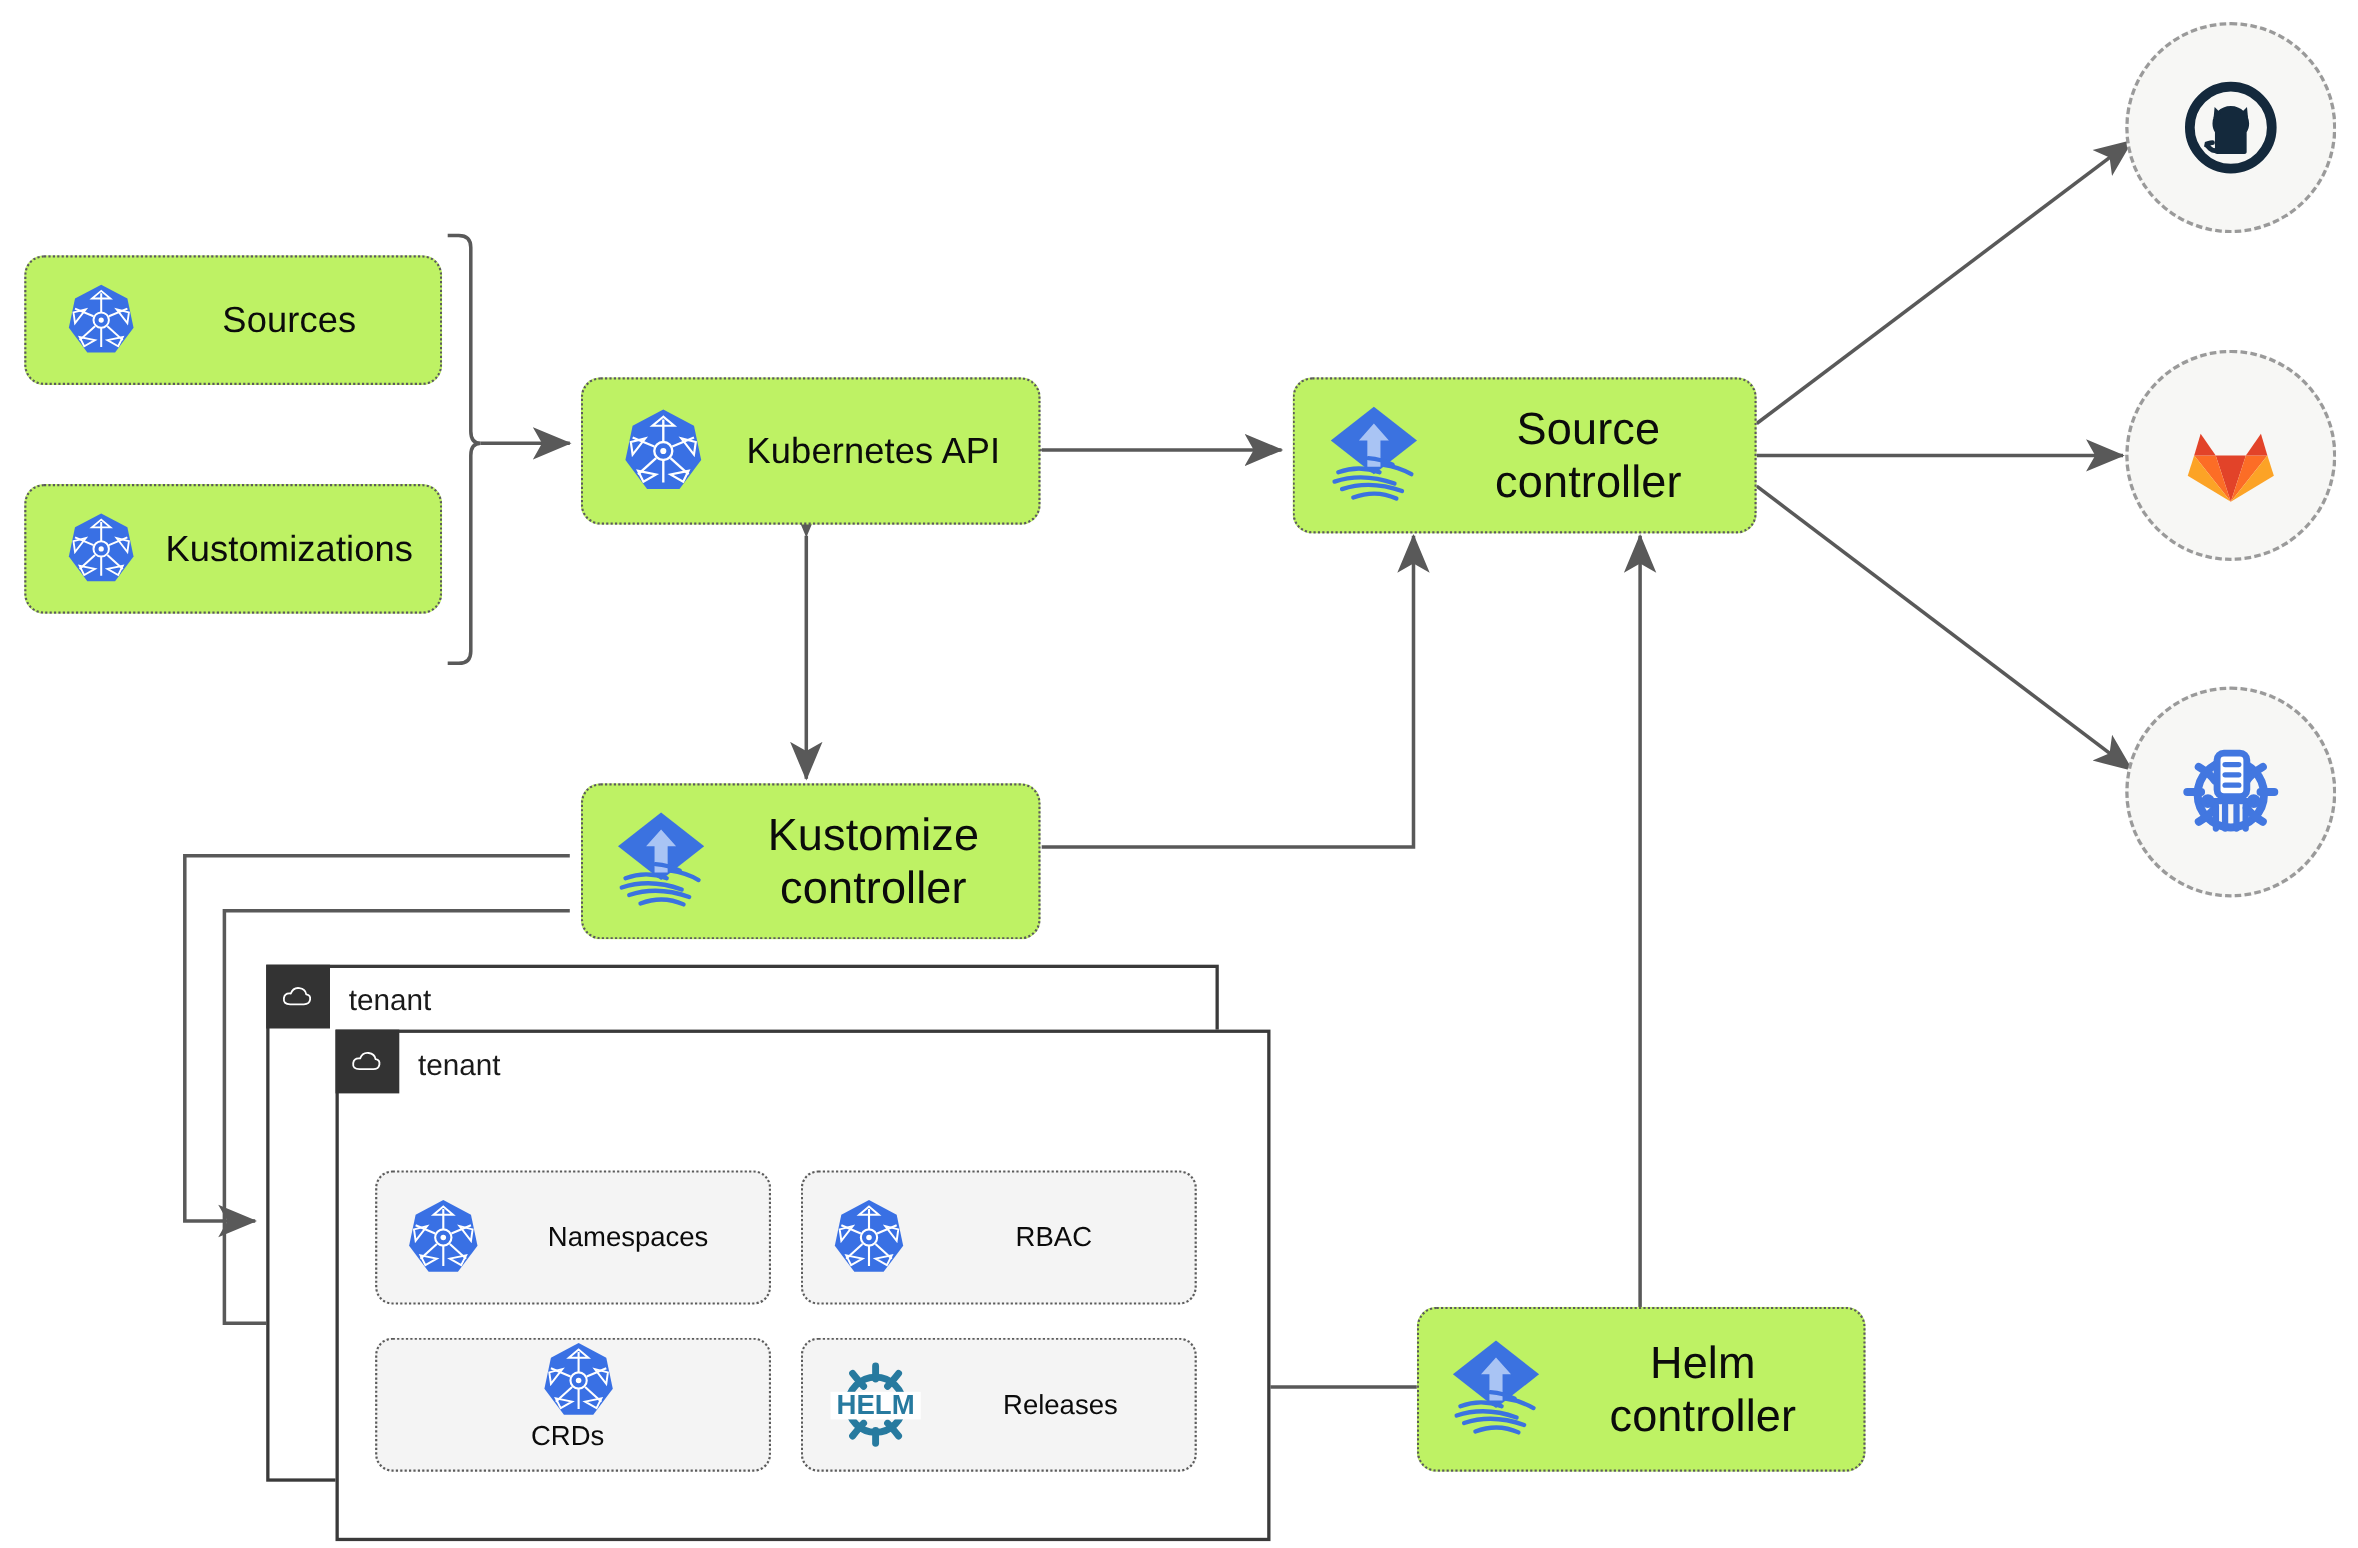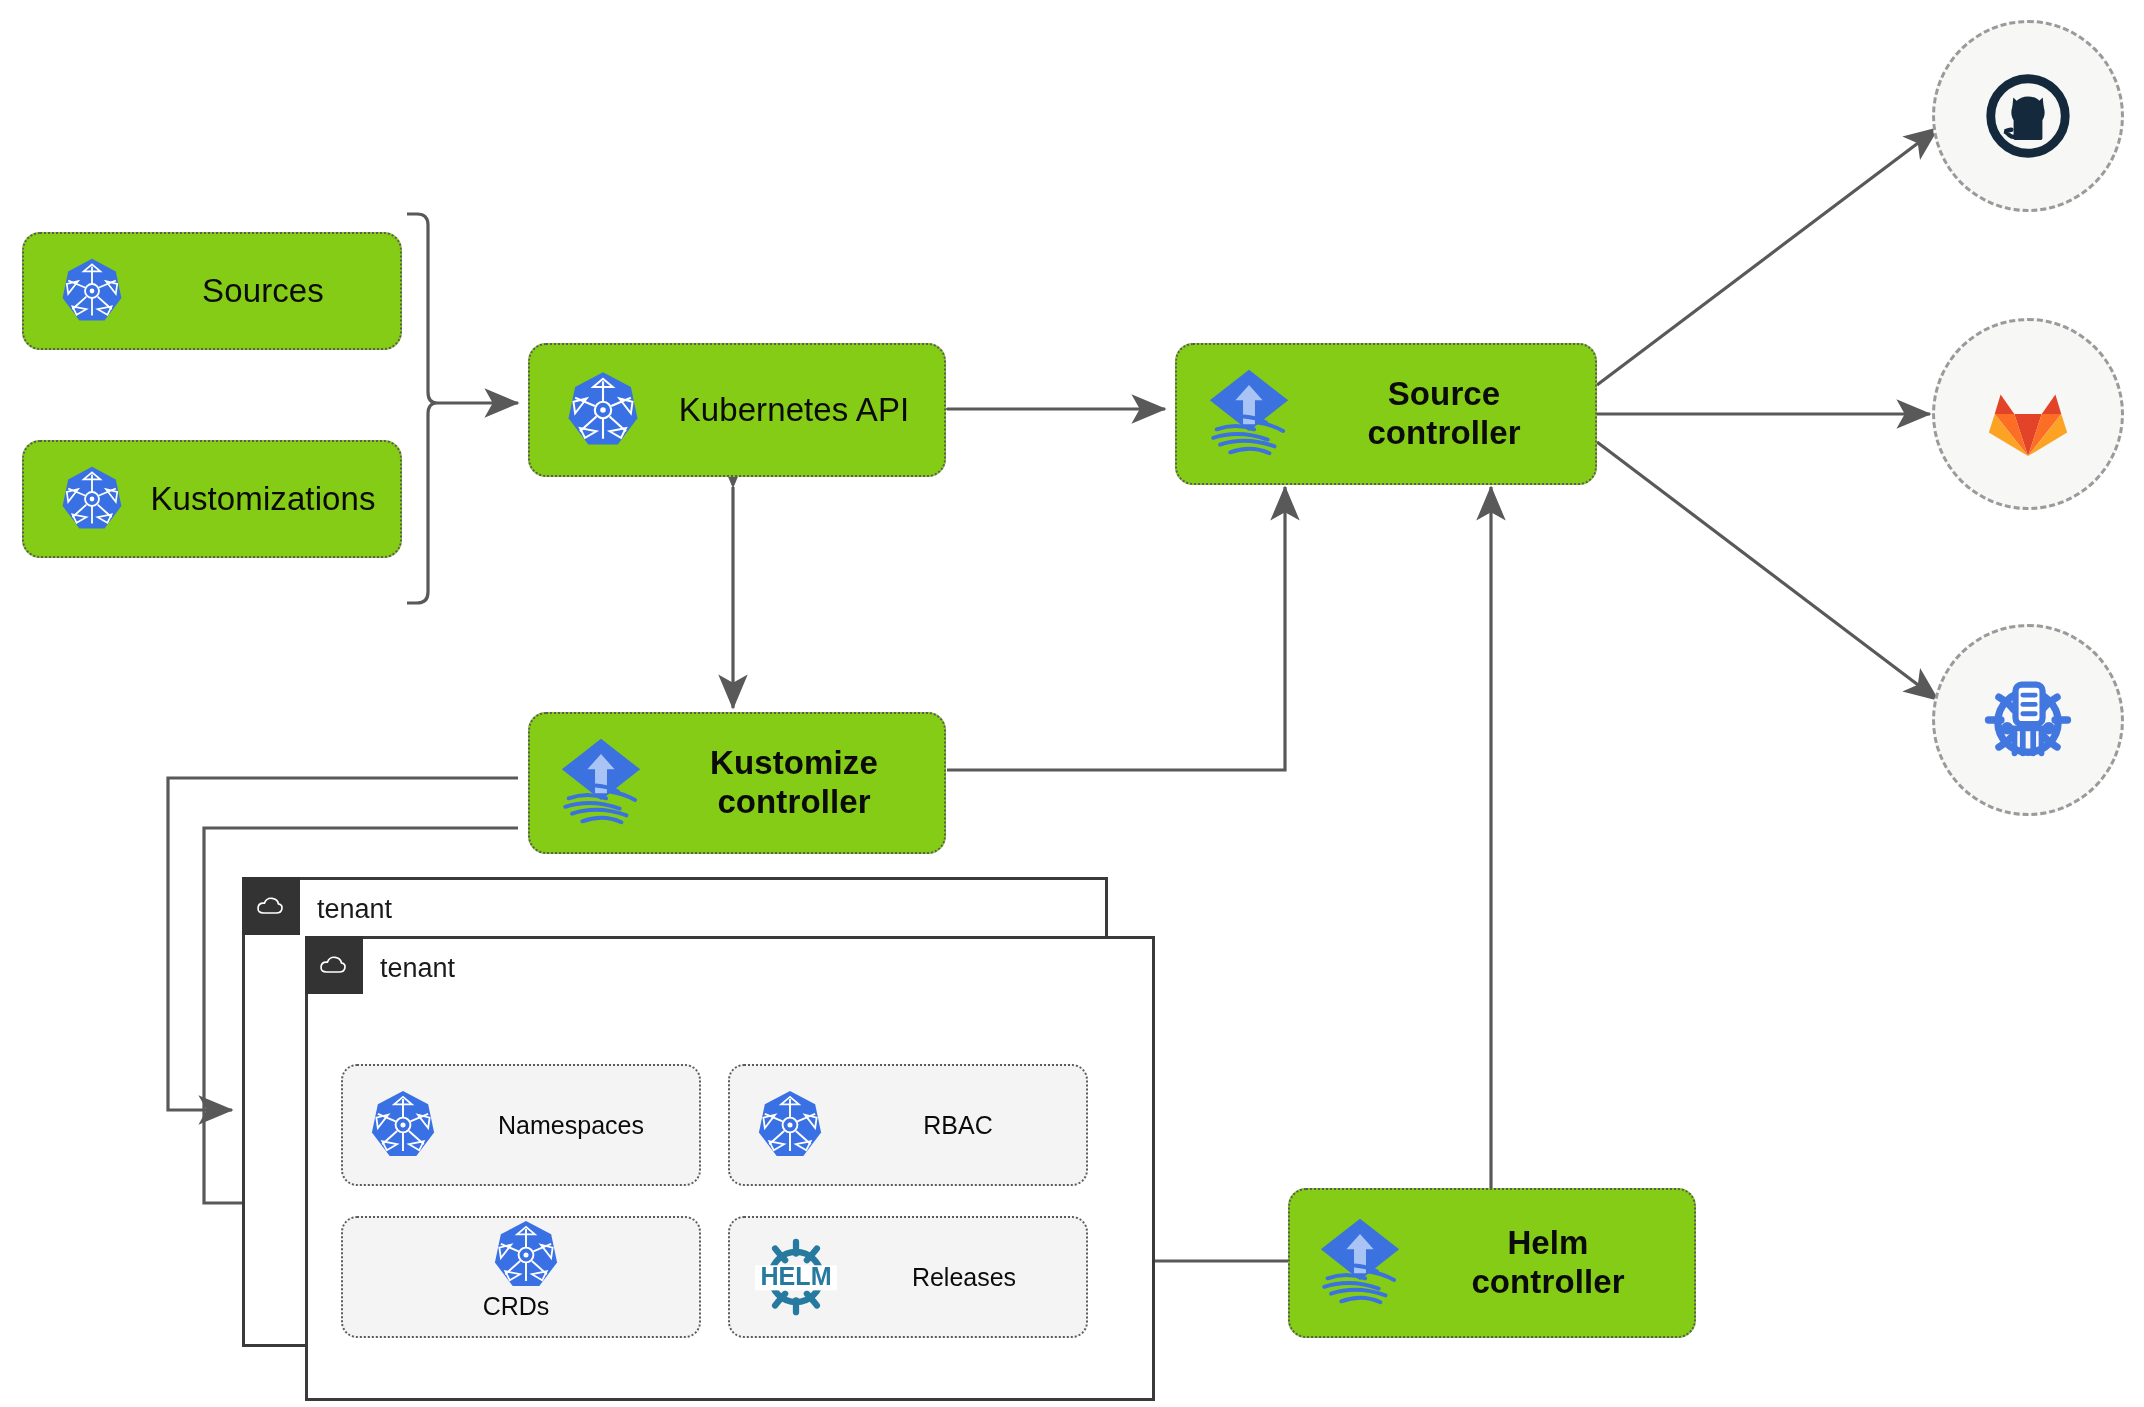--- a/index.html
+++ b/index.html
@@ -3,33 +3,33 @@
 <meta charset="utf-8">
 <style>
   html,body{margin:0;padding:0;background:#ffffff;}
   body{font-family:"Liberation Sans","DejaVu Sans",sans-serif;}
   #stage{position:relative;width:2144px;height:1407px;background:#ffffff;overflow:hidden;}
   #wires{position:absolute;left:0;top:0;width:2144px;height:1407px;pointer-events:none;}
 
   
   .node{
     position:absolute;
-    background:#84cc16;
+    background:#bef264;
     border:2px dotted #5b5b5b;
     border-radius:18px;
     display:flex;align-items:center;
     box-sizing:border-box;
   }
   .node .ico{flex:0 0 auto;display:flex;align-items:center;justify-content:center;}
   .node .lbl{
     flex:1 1 auto;text-align:center;color:#0b0b0b;
     font-size:33px;line-height:1.18;letter-spacing:.1px;
     padding-right:14px;
   }
-  .node.two-line .lbl{font-size:33px;font-weight:bold;}
+  .node.two-line .lbl{font-size:41px;}
 
   
   .circ{
     position:absolute;border:3px dashed #9a9a9a;border-radius:50%;
     background:#f7f7f5;display:flex;align-items:center;justify-content:center;
     box-sizing:border-box;
   }
 
   
   .tenant{

